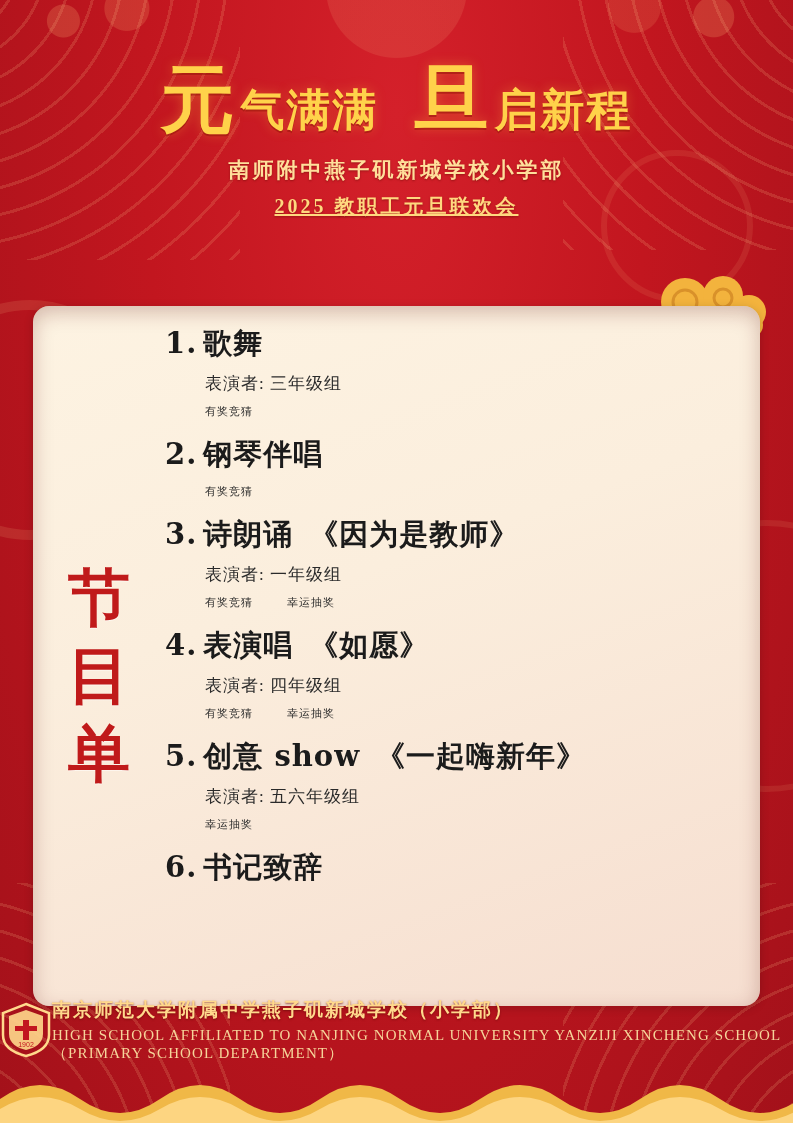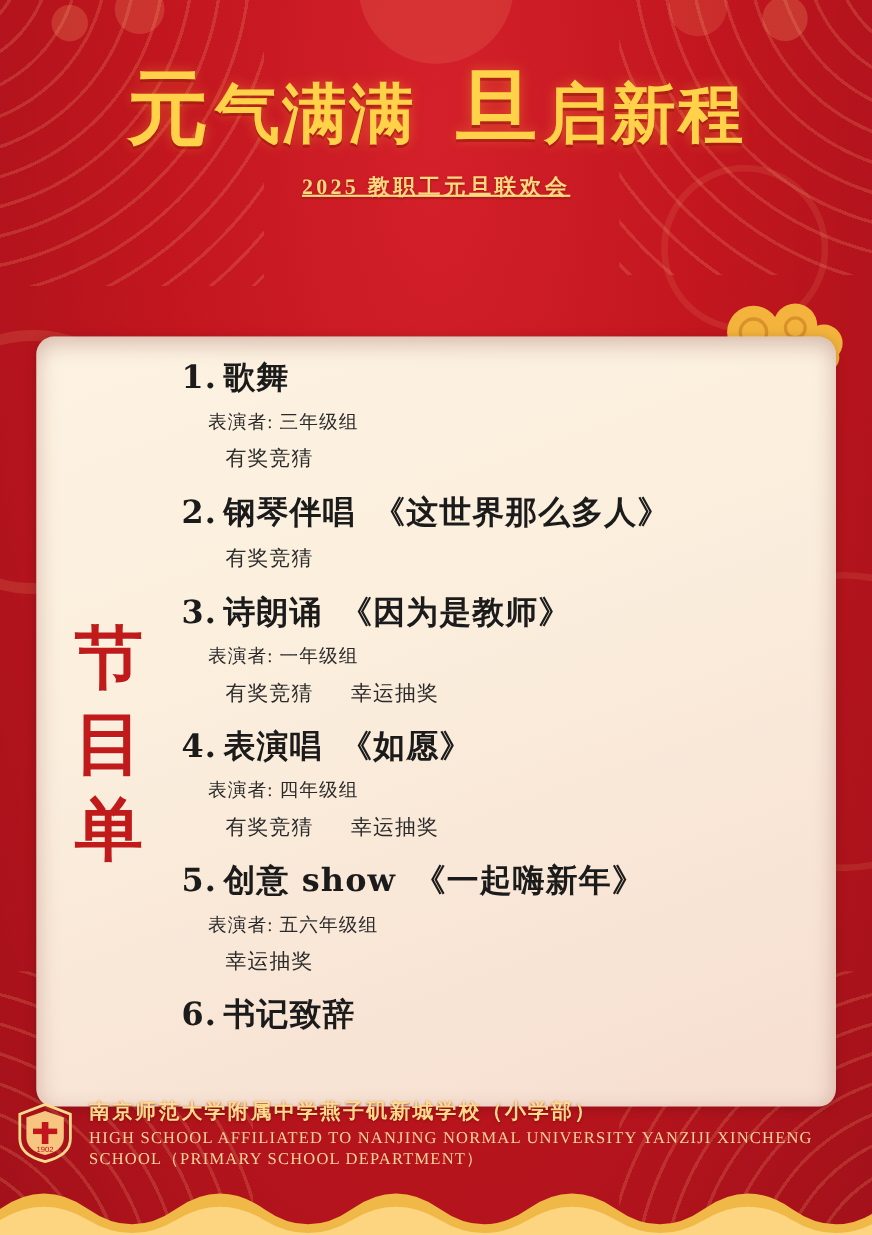--- a/index.html
+++ b/index.html
@@ -78,21 +78,21 @@
   }
   .hl-word {
     font-family: "DejaVu Serif", serif;
     font-weight: bold;
     color: #ffd24a;
     letter-spacing: 2px;
     text-shadow: 0 2px 0 rgba(150,20,10,.55), 0 0 12px rgba(255,190,60,.35);
     line-height: .95;
   }
   .hl-big { font-size: 74px; }
-  .hl-mid { font-size: 59px; }
+  .hl-mid { font-size: 44px; }
   .hl-a, .hl-b { display: flex; align-items: baseline; gap: 4px; }
 
   .sub-title {
     margin-top: 22px;
     text-align: center;
     color: #ffdf9b;
     font-size: 21px;
     font-weight: bold;
     letter-spacing: 3px;
     text-shadow: 0 1px 2px rgba(120,15,10,.6);
@@ -161,44 +161,43 @@
     color: #1b1b1b;
     font-family: "DejaVu Serif", serif;
     font-weight: bold;
     font-size: 29px;
     letter-spacing: 1px;
   }
   .item-title .num { margin-right: 4px; }
   .item-title .work { margin-left: 14px; }
 
   .item-meta {
-    margin: 8px 0 0 24px;
+    margin: 8px 0 0 40px;
     color: #2a2a2a;
     font-size: 17px;
     letter-spacing: 1px;
     font-family: Liberation Serif, serif;
   }
   .item-tags {
     margin: 9px 0 0 40px;
     color: #2a2a2a;
-    font-size: 19px;
+    font-size: 11px;
     letter-spacing: 1px;
     display: flex;
     gap: 34px;
   }
 
   
   .footer {
     position: absolute;
-    left: 15px; right: 0;
+    left: 0; right: 0;
     bottom: 60px;
     display: flex;
     align-items: center;
     justify-content: center;
-    gap: 14px;
   }
   .crest {
     width: 52px; height: 56px;
     position: relative;
   }
   .footer-text { text-align: left; }
   .footer-cn {
     color: #ffd98c;
     font-size: 19px;
     font-weight: bold;
@@ -232,20 +231,21 @@
         <span class="hl-word hl-big">元</span>
         <span class="hl-word hl-mid">气满满</span>
       </div>
       <div class="hl-b">
         <span class="hl-word hl-big">旦</span>
         <span class="hl-word hl-mid">启新程</span>
       </div>
     </div>
 
     <div class="sub-title">
+      <span>南师附中燕子矶新城学校小学部</span>
       <span class="line2">2025 教职工元旦联欢会</span>
     </div>
   </div>
 
   <div class="cloud-orn">
     <svg width="120" height="74" viewBox="0 0 120 74" aria-hidden="true">
       <g fill="#f3b33d">
         <circle cx="34" cy="30" r="24"></circle>
         <circle cx="72" cy="24" r="20"></circle>
         <circle cx="98" cy="40" r="17"></circle>
@@ -279,21 +279,20 @@
         </div>
         <div class="item-tags">
           <span>有奖竞猜</span>
         </div>
       </div>
 
       <div class="item">
         <div class="item-title">
           <span class="num">2.</span>
           <span>钢琴伴唱</span>
-          <span class="work">《这世界那么多人》</span>
         </div>
         <div class="item-tags">
           <span>有奖竞猜</span>
         </div>
       </div>
 
       <div class="item">
         <div class="item-title">
           <span class="num">3.</span>
           <span>诗朗诵</span>

